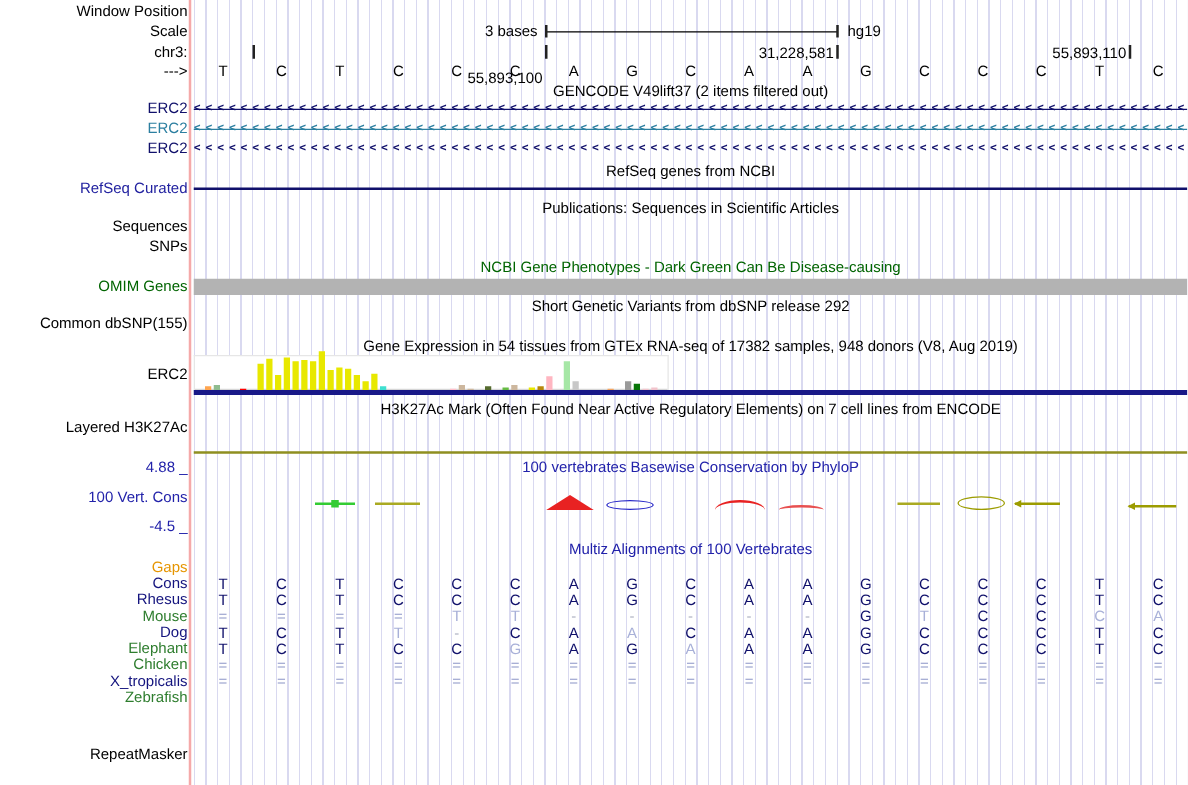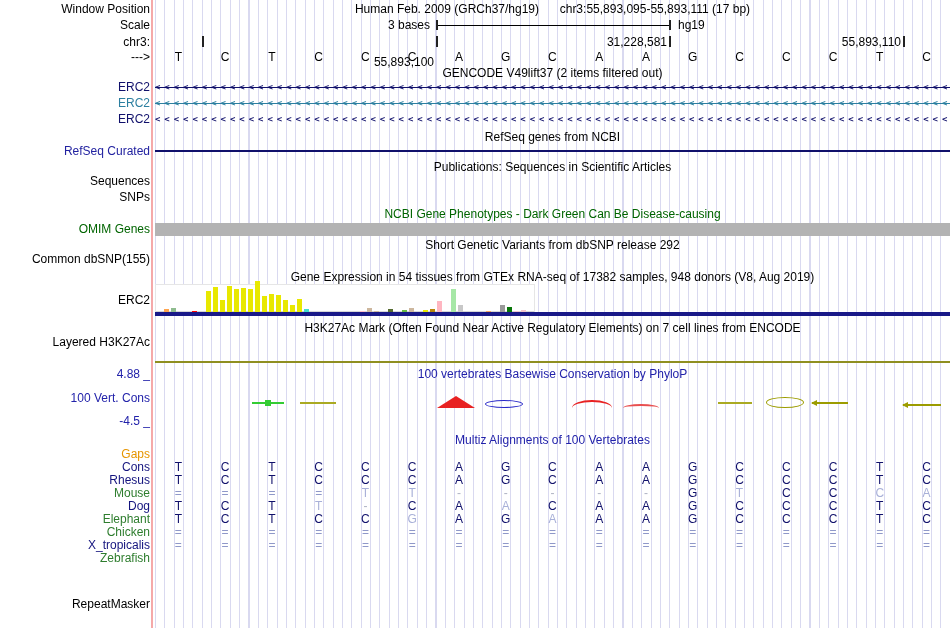--- a/index.html
+++ b/index.html
@@ -27,25 +27,20 @@
   #gtex-strip{position:absolute;left:0;bottom:0;width:100%;height:2px;background:#d6d6d6;}
 </style>
 </head>
 <body>
 
 <div id="screen">
   <div class="grid"></div>
   <div class="pinkline"></div>
 
   <div class="lbl" style="top:9px">Window Position</div>
-  <div class="ctitle" style="top:9px">
-    <span>Human Feb. 2009 (GRCh37/hg19)</span>
-    <span style="display:inline-block;width:14px"></span>
-    <span>chr3:55,893,095-55,893,111 (17 bp)</span>
-  </div>
 
   <div class="lbl" style="top:25px">Scale</div>
   <div class="abs" style="left:155px;top:25px;width:275px;text-align:right;transform:translateY(-50%)">3 bases</div>
   <div class="hline" style="left:436px;top:25px;width:234px;height:1px;background:#000"></div>
   <div class="tick" style="left:436px;top:20px;height:10px"></div>
   <div class="tick" style="left:669px;top:20px;height:10px"></div>
   <div class="abs" style="left:678px;top:25px;transform:translateY(-50%)">hg19</div>
 
   <div class="lbl" style="top:42px">chr3:</div>
   <div class="lbl" style="top:57px">---&gt;</div>

